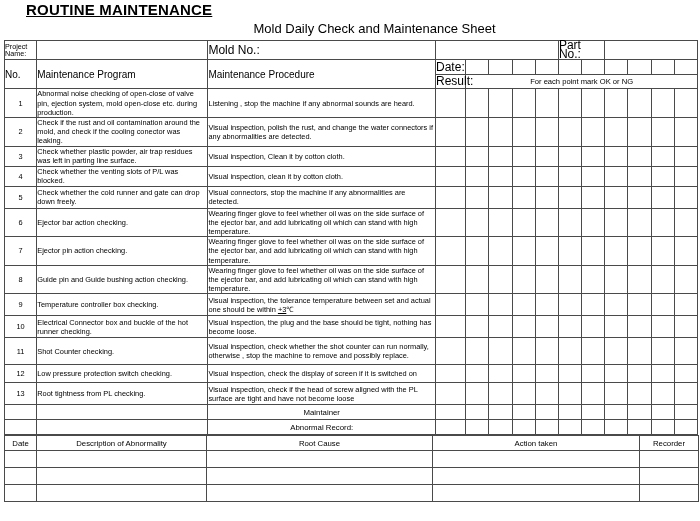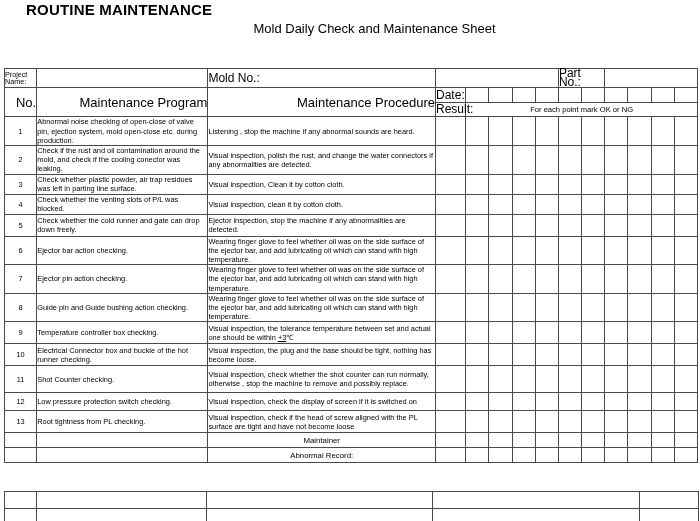--- a/index.html
+++ b/index.html
@@ -12,50 +12,50 @@
     overflow: hidden;
   }
   .page { width: 700px; height: 521px; position: relative; background:#fff; }
 
   .title-main {
     font-size: 15px;
     font-weight: bold;
     letter-spacing: 0.2px;
     padding: 2px 0 2px 26px;
     line-height: 16px;
+    text-decoration: underline;
   }
   .title-sub {
     font-size: 13px;
     font-weight: normal;
     text-align: center;
     padding: 1px 11px 4px 60px;
     line-height: 15px;
   }
 
   table.sheet {
     border-collapse: collapse;
     table-layout: fixed;
     width: 694px;
     margin-left: 4px;
     font-size: 7.4px;
     line-height: 9.2px;
-    margin-top: 28px;
   }
   table.sheet td, table.sheet th {
     border: 1px solid #4a4a4a;
     padding: 0;
     vertical-align: middle;
     font-weight: normal;
   }
   .c-num   { text-align: center; }
   .c-left  { text-align: left; padding-left: 2px; padding-right: 1px; }
   .c-mid   { text-align: center; }
   .lbl     { text-align: left; padding-left: 2px; font-size: 12px; }
   .vtop    { vertical-align: top; padding-top: 1px; }
-  .hdr-center { text-align:right; font-size: 13px; }
+  .hdr-center { text-align:left; font-size: 10px; }
   .blank { }
   .und { text-decoration: underline; }
 
   .footer-hdr { text-align:center; font-size: 7.8px; }
   .mnt { text-align:center; font-size: 7.8px; }
 </style>
 </head>
 <body>
 
 <div class="page">
@@ -169,21 +169,21 @@
           <td class="c-mid"></td>
           <td class="c-mid"></td>
           <td class="c-mid"></td>
           <td class="c-mid"></td>
           <td class="c-mid"></td>
           <td class="c-mid"></td>
         </tr>
         <tr style="height: 22px;">
           <td class="c-num">5</td>
           <td class="c-left vtop">Check whether the cold runner and gate can drop down freely.</td>
-          <td class="c-left vtop">Ejector inspection, stop the machine if any abnormalities are detected.</td>
+          <td class="c-left vtop">Visual connectors, stop the machine if any abnormalities are detected.</td>
           <td class="c-mid"></td>
           <td class="c-mid"></td>
           <td class="c-mid"></td>
           <td class="c-mid"></td>
           <td class="c-mid"></td>
           <td class="c-mid"></td>
           <td class="c-mid"></td>
           <td class="c-mid"></td>
           <td class="c-mid"></td>
           <td class="c-mid"></td>
@@ -354,20 +354,27 @@
 
   <table class="sheet">
     <colgroup>
       <col style="width:32px">
       <col style="width:170px">
       <col style="width:226px">
       <col style="width:207px">
       <col style="width:59px">
     </colgroup>
     <tbody id="abnormal-body">
+        <tr style="height: 15px;">
+          <td class="footer-hdr">Date</td>
+          <td class="footer-hdr">Description of Abnormality</td>
+          <td class="footer-hdr">Root Cause</td>
+          <td class="footer-hdr">Action taken</td>
+          <td class="footer-hdr">Recorder</td>
+        </tr>
         <tr style="height: 17px;">
           <td class="c-mid"></td>
           <td class="c-left"></td>
           <td class="c-left"></td>
           <td class="c-left"></td>
           <td class="c-mid"></td>
         </tr>
         <tr style="height: 17px;">
           <td class="c-mid"></td>
           <td class="c-left"></td>

